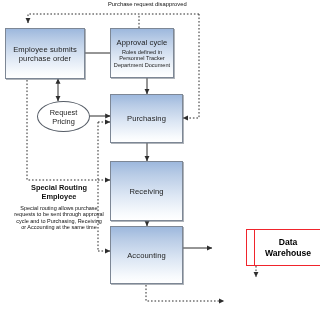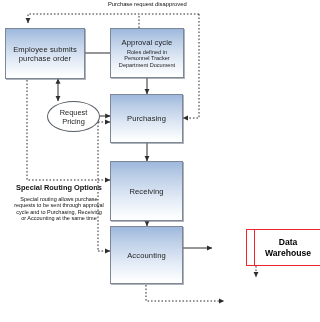--- a/index.html
+++ b/index.html
@@ -108,26 +108,26 @@
       </g>
     </g>
   </svg>
 
   <div class="toplabel" style="left:108px;top:1px;">Purchase request disapproved</div>
 
   <div class="node proc" style="left:5px;top:28px;width:80px;height:51px;">
     <div class="title">Employee submits purchase order</div>
   </div>
 
-  <div class="node proc" style="left:110px;top:28px;width:74px;height:50px;">
+  <div class="node proc" style="left:110px;top:28px;width:64px;height:50px;">
     <div class="title">Approval cycle</div>
     <div class="sub" style="width:62px;">Roles defined in Personnel Tracker Department Document</div>
   </div>
 
-  <div class="node ellipse" style="left:47px;top:101px;width:53px;height:31px;">
+  <div class="node ellipse" style="left:37px;top:101px;width:53px;height:31px;">
     <div>Request Pricing</div>
   </div>
 
   <div class="node proc" style="left:110px;top:94px;width:73px;height:49px;">
     <div class="title">Purchasing</div>
   </div>
 
   <div class="node proc" style="left:110px;top:161px;width:73px;height:60px;">
     <div class="title">Receiving</div>
   </div>
@@ -137,17 +137,17 @@
   </div>
 
   <div class="node redbox" style="left:212px;top:229px;width:84px;height:37px;">
     <span class="rail l"></span>
     <span class="rail r"></span>
     <div style="width:62px;">Data Warehouse</div>
   </div>
 
 
   <div class="caption" style="left:13px;top:184px;width:92px;">
-    <div class="hd">Special Routing Options</div>
+    <div class="hd">Special Routing Employee</div>
     <div class="bd">Special routing allows purchase requests to be sent through approval cycle and to Purchasing, Receiving or Accounting at the same time</div>
   </div>
 
 </div>
 
 </body></html>

